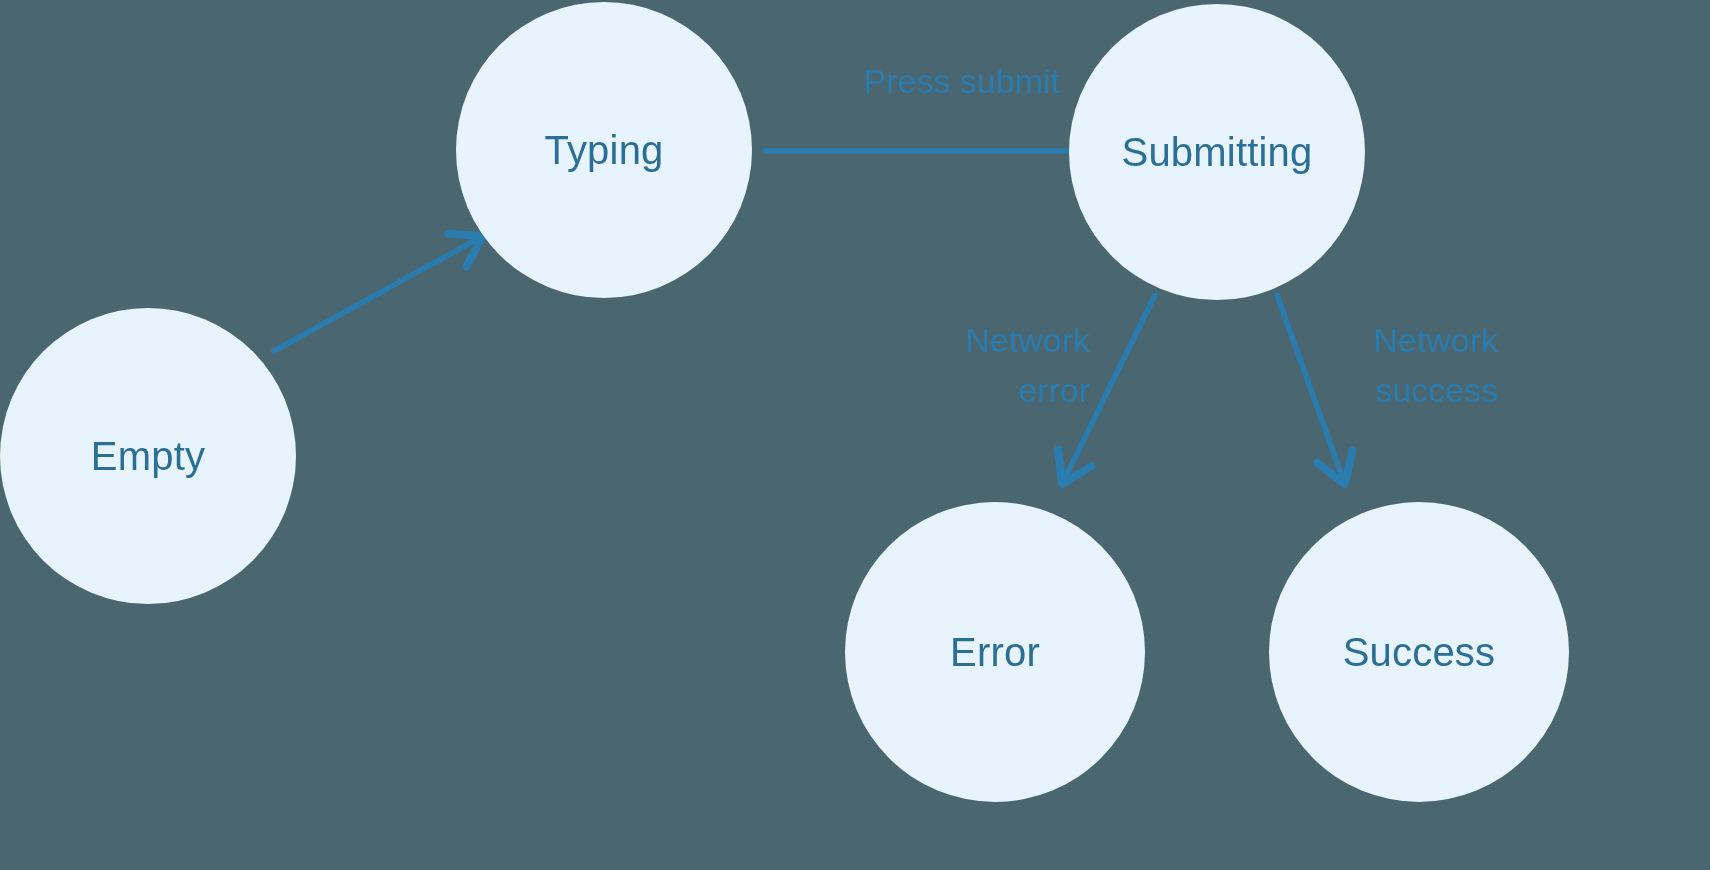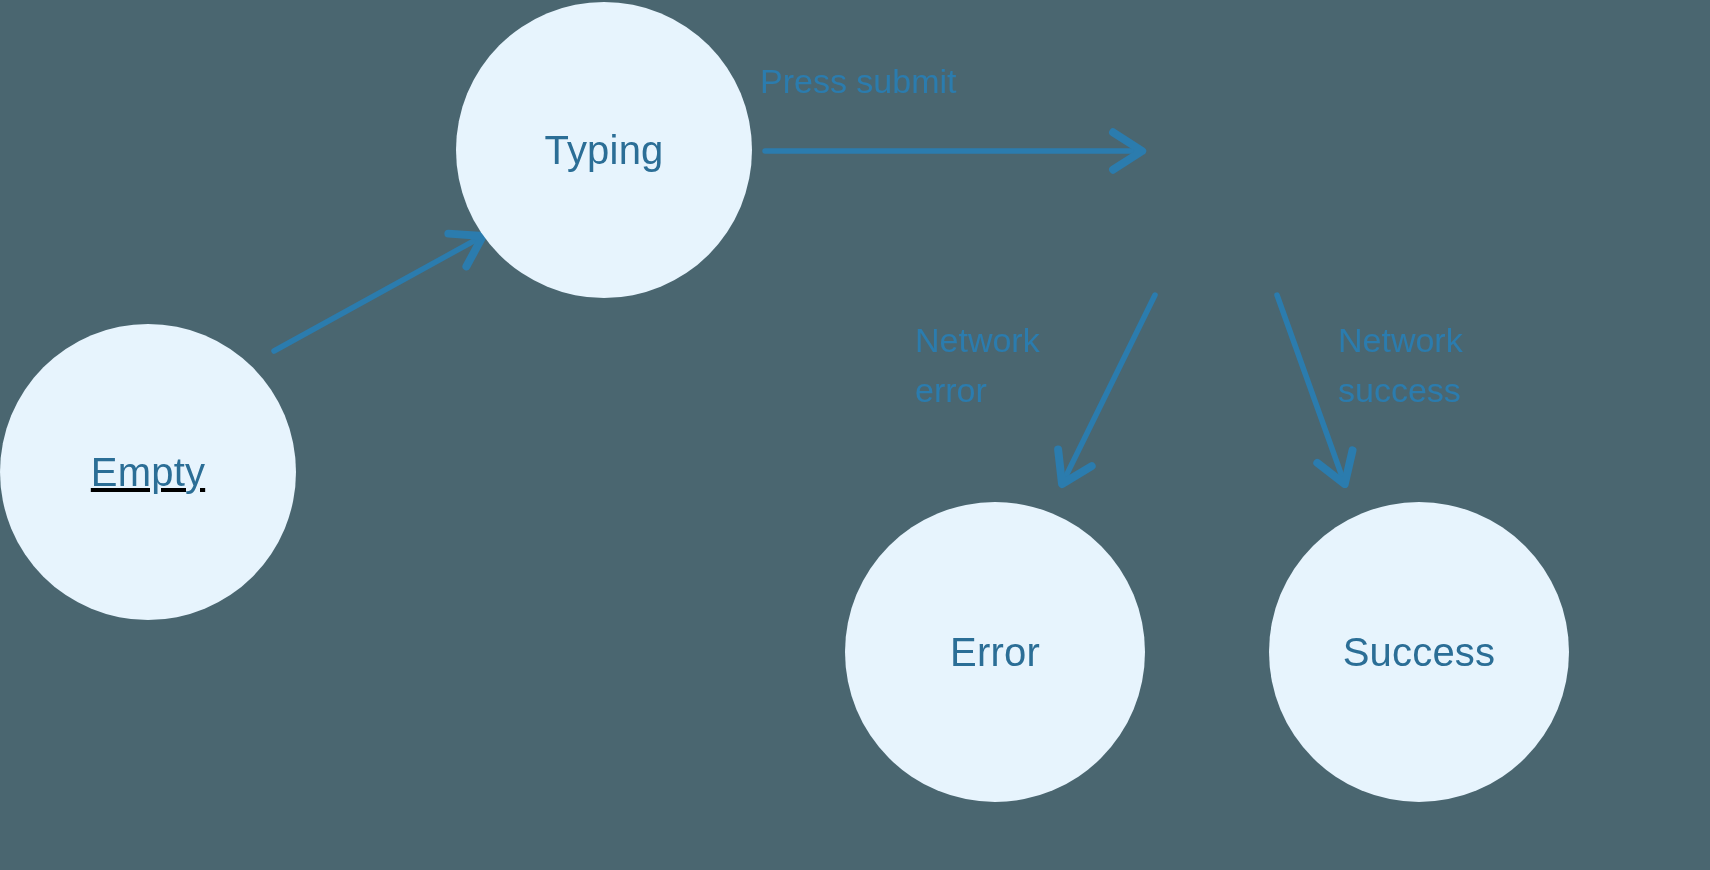--- a/index.html
+++ b/index.html
@@ -42,21 +42,21 @@
     letter-spacing: 0.2px;
     white-space: nowrap;
     text-align: center;
   }
   .edge-label {
     position: absolute;
     color: #2b7cae;
     font-size: 34px;
     line-height: 50px;
     font-weight: 400;
-    text-align: left;
+    text-align: right;
     white-space: pre-line;
     pointer-events: none;
   }
 </style>
 </head>
 <body>
 
 <div id="stage">
 
   <svg class="edges" viewBox="0 0 1710 870">
@@ -68,28 +68,31 @@
 
     <line x1="274" y1="351" x2="481" y2="237" stroke="#2b7cae" stroke-width="5.5" stroke-linecap="round" marker-end="url(#arrowhead)"></line>
 
     <line x1="765" y1="151" x2="1140" y2="151" stroke="#2b7cae" stroke-width="5.5" stroke-linecap="round" marker-end="url(#arrowhead)"></line>
 
     <line x1="1155" y1="295" x2="1063" y2="482" stroke="#2b7cae" stroke-width="5.5" stroke-linecap="round" marker-end="url(#arrowhead)"></line>
 
     <line x1="1277" y1="295" x2="1344" y2="482" stroke="#2b7cae" stroke-width="5.5" stroke-linecap="round" marker-end="url(#arrowhead)"></line>
   </svg>
 
-  <div class="node" style="left:0px; top:324px; width:296px; height:296px;text-decoration:underline;">
+  <div class="node" style="left:0px; top:308px; width:296px; height:296px;">
     <span class="node-label">Empty</span>
   </div>
 
   <div class="node" style="left:456px; top:2px; width:296px; height:296px;">
     <span class="node-label">Typing</span>
   </div>
 
+  <div class="node" style="left:1069px; top:4px; width:296px; height:296px;">
+    <span class="node-label">Submitting</span>
+  </div>
 
   <div class="node" style="left:845px; top:502px; width:300px; height:300px;">
     <span class="node-label">Error</span>
   </div>
 
   <div class="node" style="left:1269px; top:502px; width:300px; height:300px;">
     <span class="node-label">Success</span>
   </div>
 
 

